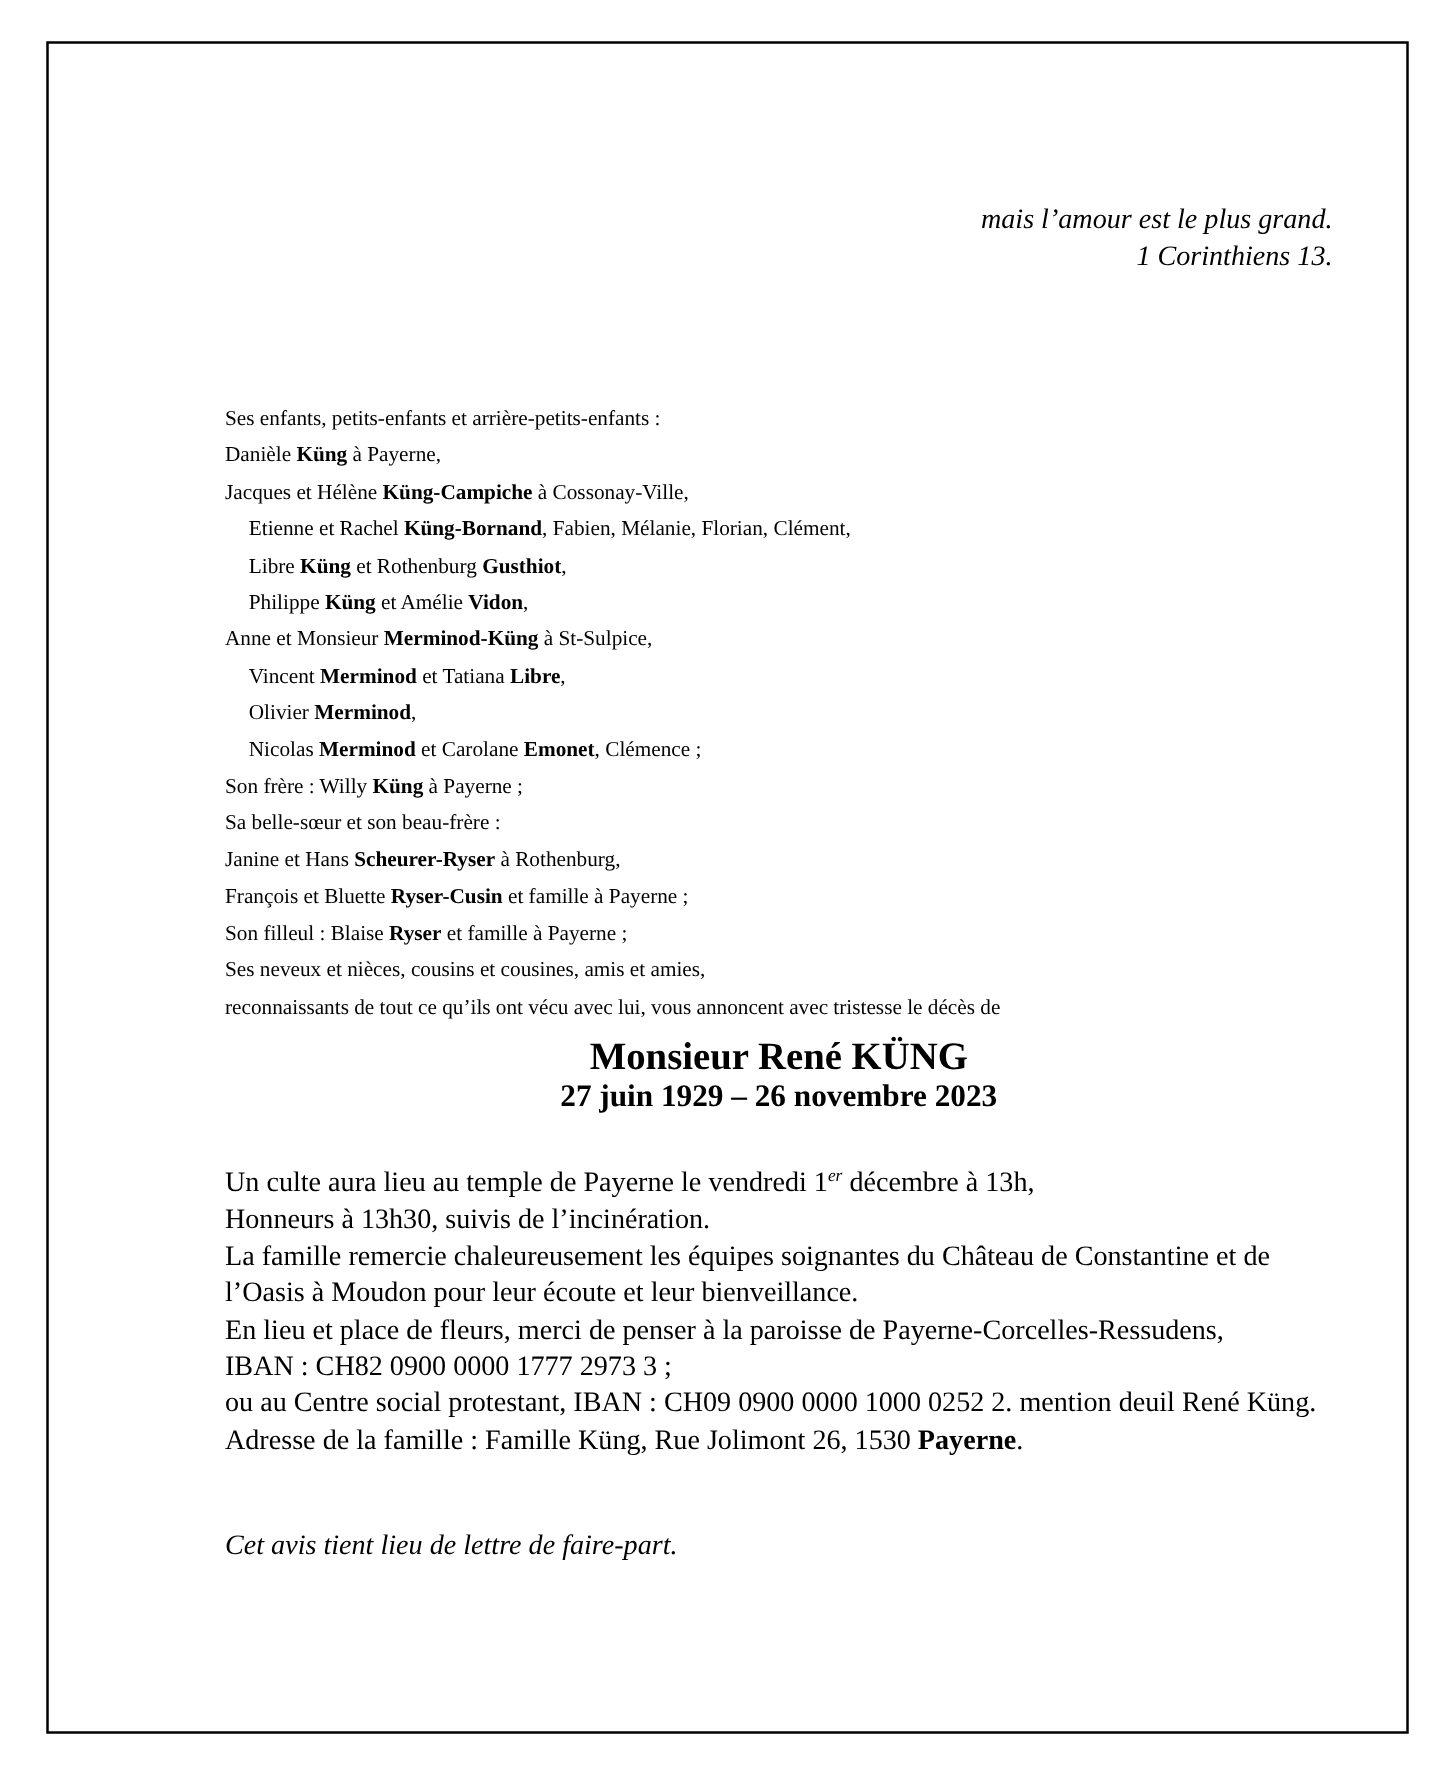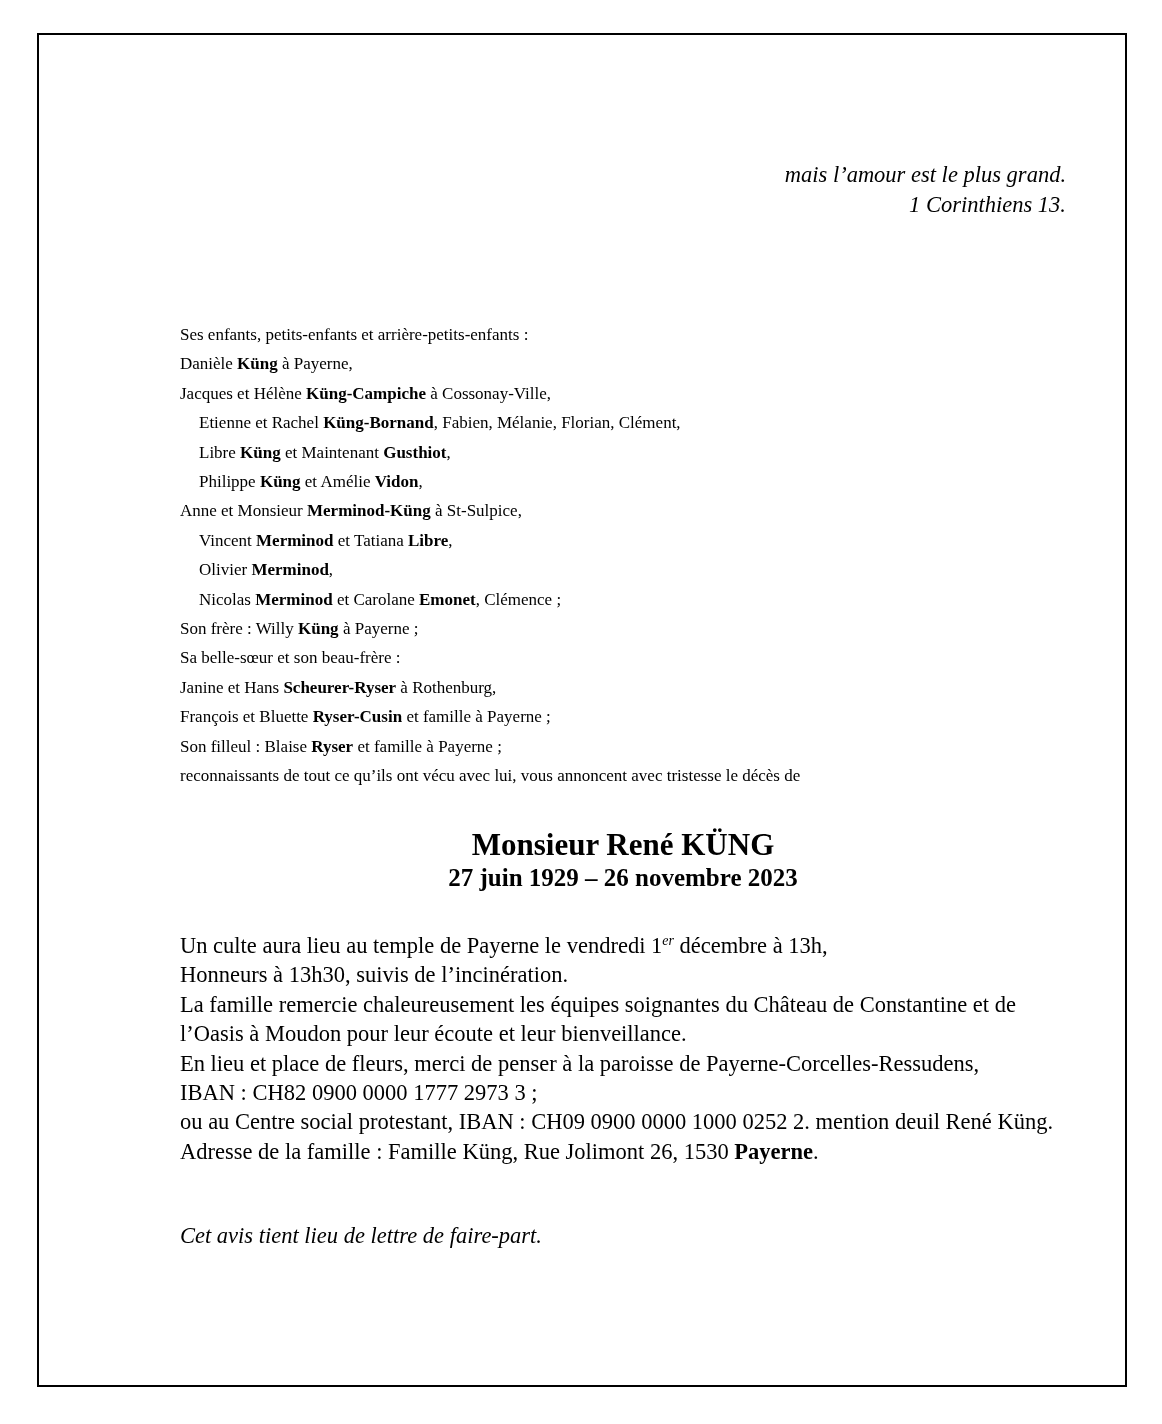--- a/index.html
+++ b/index.html
@@ -75,31 +75,32 @@
 <div class="quote">
   <div class="line">mais l’amour est le plus grand.</div>
   <div class="line">1 Corinthiens 13.</div>
 </div>
 
 <div class="family">
     <div class="line"><span>Ses enfants, petits-enfants et arrière-petits-enfants :</span></div>
     <div class="line"><span>Danièle </span><b>Küng</b><span> à Payerne,</span></div>
     <div class="line"><span>Jacques et Hélène </span><b>Küng-Campiche</b><span> à Cossonay-Ville,</span></div>
     <div class="line indent"><span>Etienne et Rachel </span><b>Küng-Bornand</b><span>, Fabien, Mélanie, Florian, Clément,</span></div>
-    <div class="line indent"><span>Libre </span><b>Küng</b><span> et Maintenant </span><b>Gusthiot</b><span>,</span></div>
+    <div class="line indent"><span>Libre </span><b>Küng</b><span> et Rothenburg </span><b>Gusthiot</b><span>,</span></div>
     <div class="line indent"><span>Philippe </span><b>Küng</b><span> et Amélie </span><b>Vidon</b><span>,</span></div>
     <div class="line"><span>Anne et Monsieur </span><b>Merminod-Küng</b><span> à St-Sulpice,</span></div>
     <div class="line indent"><span>Vincent </span><b>Merminod</b><span> et Tatiana </span><b>Libre</b><span>,</span></div>
     <div class="line indent"><span>Olivier </span><b>Merminod</b><span>,</span></div>
     <div class="line indent"><span>Nicolas </span><b>Merminod</b><span> et Carolane </span><b>Emonet</b><span>, Clémence ;</span></div>
     <div class="line"><span>Son frère : Willy </span><b>Küng</b><span> à Payerne ;</span></div>
     <div class="line"><span>Sa belle-sœur et son beau-frère :</span></div>
     <div class="line"><span>Janine et Hans </span><b>Scheurer-Ryser</b><span> à Rothenburg,</span></div>
     <div class="line"><span>François et Bluette </span><b>Ryser-Cusin</b><span> et famille à Payerne ;</span></div>
     <div class="line"><span>Son filleul : Blaise </span><b>Ryser</b><span> et famille à Payerne ;</span></div>
+    <div class="line"><span>Ses neveux et nièces, cousins et cousines, amis et amies,</span></div>
     <div class="line"><span>reconnaissants de tout ce qu’ils ont vécu avec lui, vous annoncent avec tristesse le décès de</span></div>
   </div>
 
 <div class="deceased-title">Monsieur René KÜNG</div>
 <div class="deceased-dates">27 juin 1929 – 26 novembre 2023</div>
 
 <div class="details">
     <div class="line"><span>Un culte aura lieu au temple de Payerne le vendredi 1</span><sup>er</sup><span> décembre à 13h,</span></div>
     <div class="line"><span>Honneurs à 13h30, suivis de l’incinération.</span></div>
     <div class="line"><span>La famille remercie chaleureusement les équipes soignantes du Château de Constantine et de</span></div>

